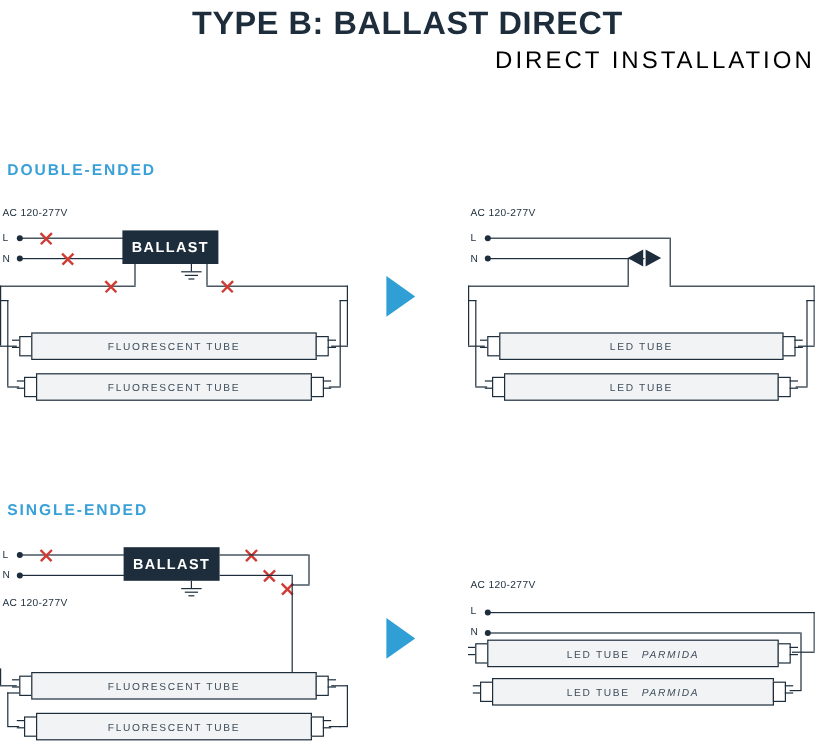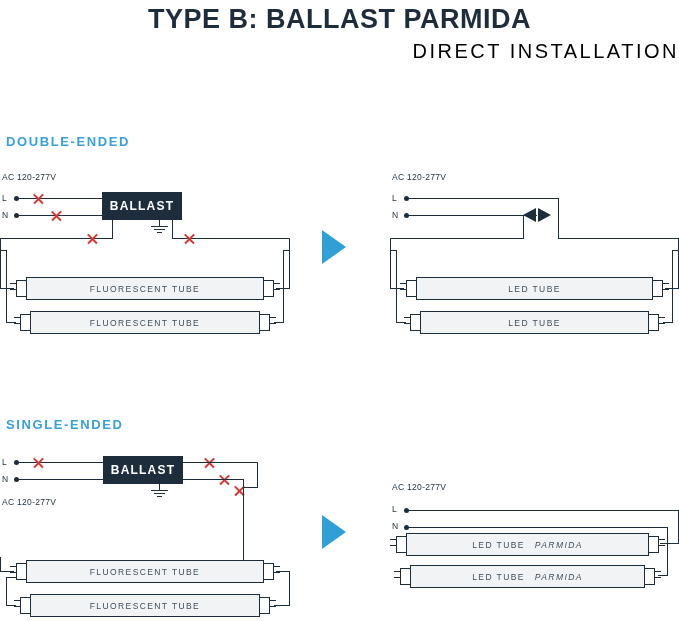--- a/index.html
+++ b/index.html
@@ -80,21 +80,21 @@
     border-top:17px solid transparent;border-bottom:17px solid transparent;
     border-left:24px solid #2f9fd6;
   }
   .tri{position:absolute;width:0;height:0;}
   .tri.left{border-top:7px solid transparent;border-bottom:7px solid transparent;border-left:13px solid #1d2d3c;}
   .tri.right{border-top:7px solid transparent;border-bottom:7px solid transparent;border-right:13px solid #1d2d3c;}
 </style>
 </head>
 <body>
 
-<div class="title">TYPE B: BALLAST PARMIDA</div>
+<div class="title">TYPE B: BALLAST DIRECT</div>
 <div class="subtitle">DIRECT INSTALLATION</div>
 
 <div class="section-label" id="lbl-double">DOUBLE-ENDED</div>
 <div class="section-label" id="lbl-single">SINGLE-ENDED</div>
 
 <div class="panel" style="left:0;top:170px;width:290px;height:170px;">
   <div class="lbl-ac" style="left:2px;top:2px;">AC 120-277V</div>
   <div class="lbl" style="left:2px;top:23px;">L</div>
   <div class="lbl" style="left:2px;top:40px;">N</div>
 

